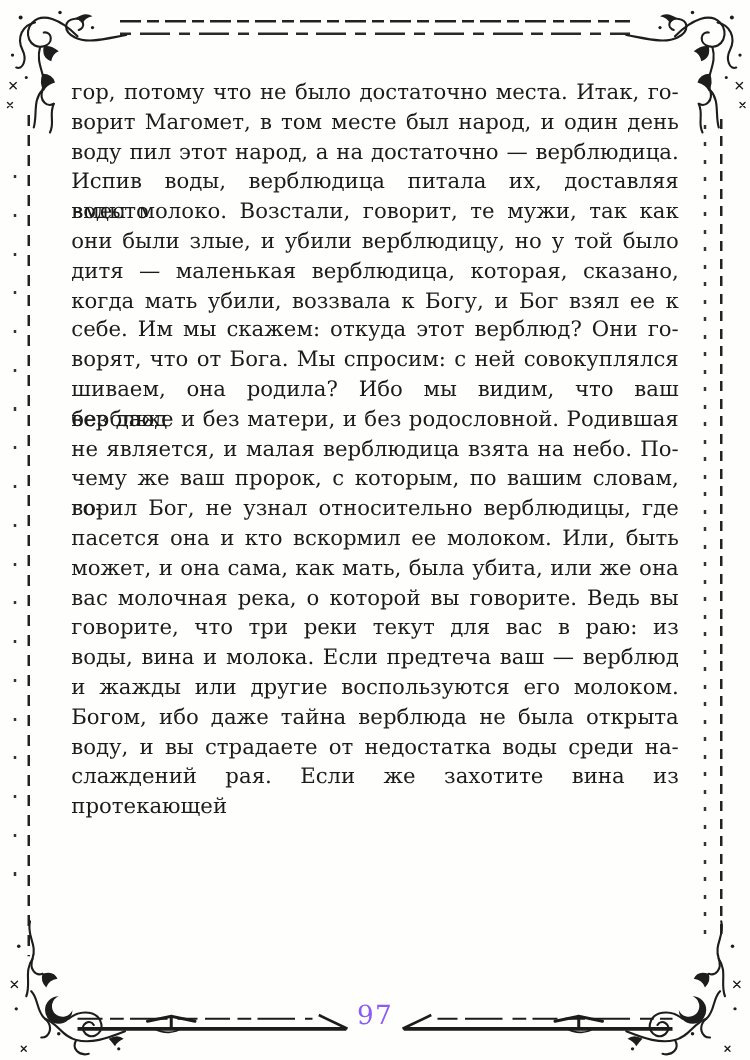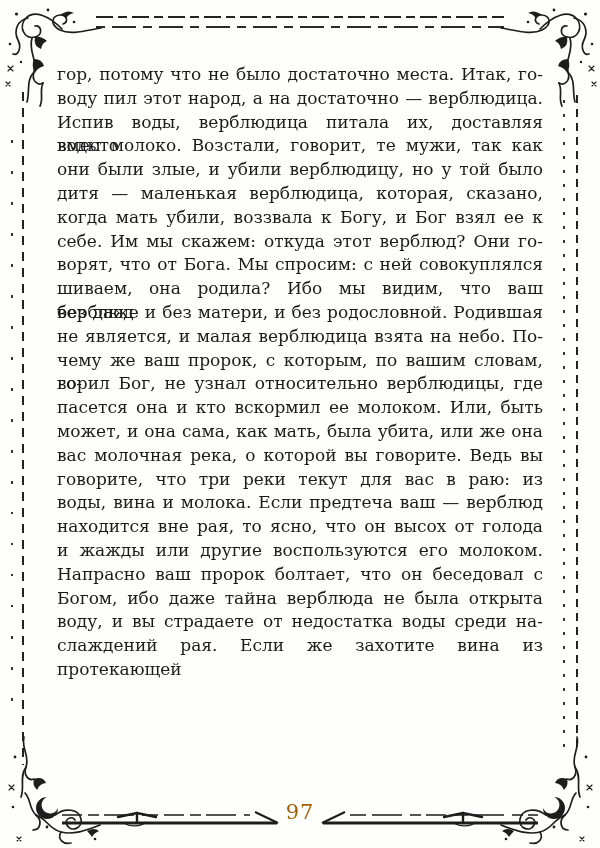--- a/index.html
+++ b/index.html
@@ -60,21 +60,21 @@
   .c-tr{right:2px;top:4px;transform:scaleX(-1);}
   .c-bl{left:3px;top:733px;}
   .c-br{right:2px;top:733px;transform:scaleX(-1);}
   
   .footer-band{position:absolute;left:0;top:790px;width:600px;height:56px;}
   .page-number{
     position:absolute;
     left:50%;top:799px;transform:translateX(-50%);
     font-size:21px;line-height:26px;
     letter-spacing:1px;
-    color:#a16207;
+    color:#8b5cf6;
   }
 </style>
 </head>
 <body>
 
 <div class="page">
 
   <svg width="0" height="0" style="position:absolute" aria-hidden="true">
     <defs>
       <symbol id="corner-top" viewBox="0 0 102 116">
@@ -142,41 +142,40 @@
       </svg></div>
   <div class="corner c-bl"><svg>
         <use href="#corner-bottom"></use>
       </svg></div>
   <div class="corner c-br"><svg>
         <use href="#corner-bottom"></use>
       </svg></div>
 
   <div class="text-block">
       <div class="text-line">гор, потому что не было достаточно места. Итак, го-</div>
+      <div class="text-line">ворит Магомет, в том месте был народ, и один день</div>
       <div class="text-line">воду пил этот народ, а на достаточно — верблюдица.</div>
       <div class="text-line">Испив воды, верблюдица питала их, доставляя вместо</div>
       <div class="text-line">воды молоко. Возстали, говорит, те мужи, так как</div>
       <div class="text-line">они были злые, и убили верблюдицу, но у той было</div>
       <div class="text-line">дитя — маленькая верблюдица, которая, сказано,</div>
       <div class="text-line">когда мать убили, воззвала к Богу, и Бог взял ее к</div>
       <div class="text-line">себе. Им мы скажем: откуда этот верблюд? Они го-</div>
       <div class="text-line">ворят, что от Бога. Мы спросим: с ней совокуплялся</div>
       <div class="text-line">шиваем, она родила? Ибо мы видим, что ваш верблюд</div>
       <div class="text-line">без даже и без матери, и без родословной. Родившая</div>
       <div class="text-line">не является, и малая верблюдица взята на небо. По-</div>
       <div class="text-line">чему же ваш пророк, с которым, по вашим словам, го-</div>
       <div class="text-line">ворил Бог, не узнал относительно верблюдицы, где</div>
       <div class="text-line">пасется она и кто вскормил ее молоком. Или, быть</div>
       <div class="text-line">может, и она сама, как мать, была убита, или же она</div>
       <div class="text-line">вас молочная река, о которой вы говорите. Ведь вы</div>
       <div class="text-line">говорите, что три реки текут для вас в раю: из</div>
       <div class="text-line">воды, вина и молока. Если предтеча ваш — верблюд</div>
-      <div class="text-line">находится вне рая, то ясно, что он высох от голода</div>
       <div class="text-line">и жажды или другие воспользуются его молоком.</div>
-      <div class="text-line">Напрасно ваш пророк болтает, что он беседовал с</div>
       <div class="text-line">Богом, ибо даже тайна верблюда не была открыта</div>
       <div class="text-line">воду, и вы страдаете от недостатка воды среди на-</div>
       <div class="text-line">слаждений рая. Если же захотите вина из протекающей</div>
     </div>
 
   <svg class="footer-band" viewBox="0 0 600 56">
     <g stroke="#1c1c1c" fill="none">
 
       <path d="M62,25 H250" stroke-width="1.7" stroke-dasharray="20 6 11 5 30 8 16 6"></path>
       <path d="M62,33 H277" stroke-width="3"></path>

